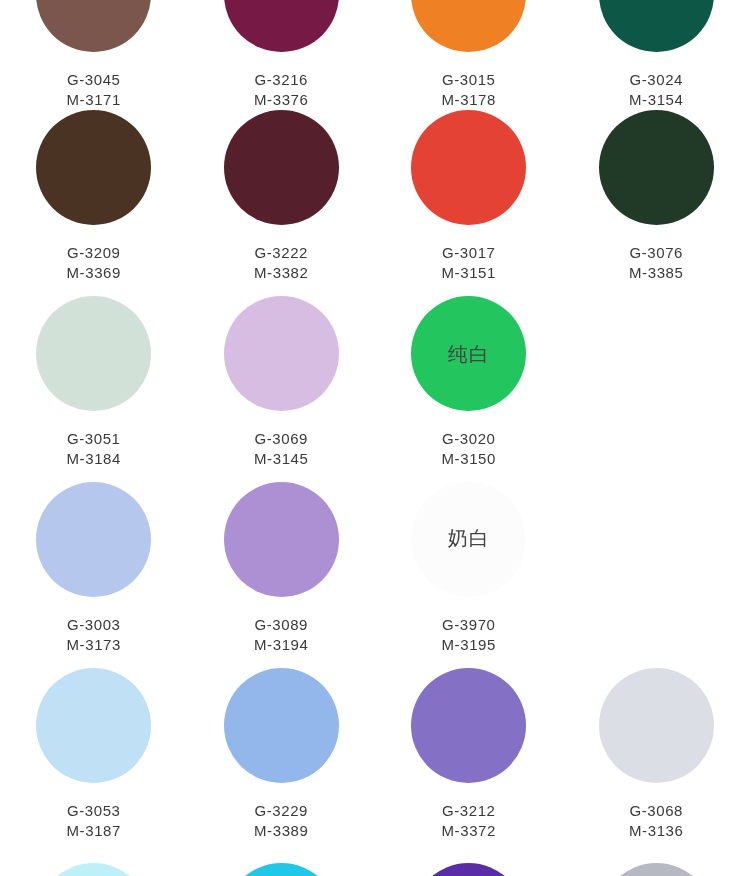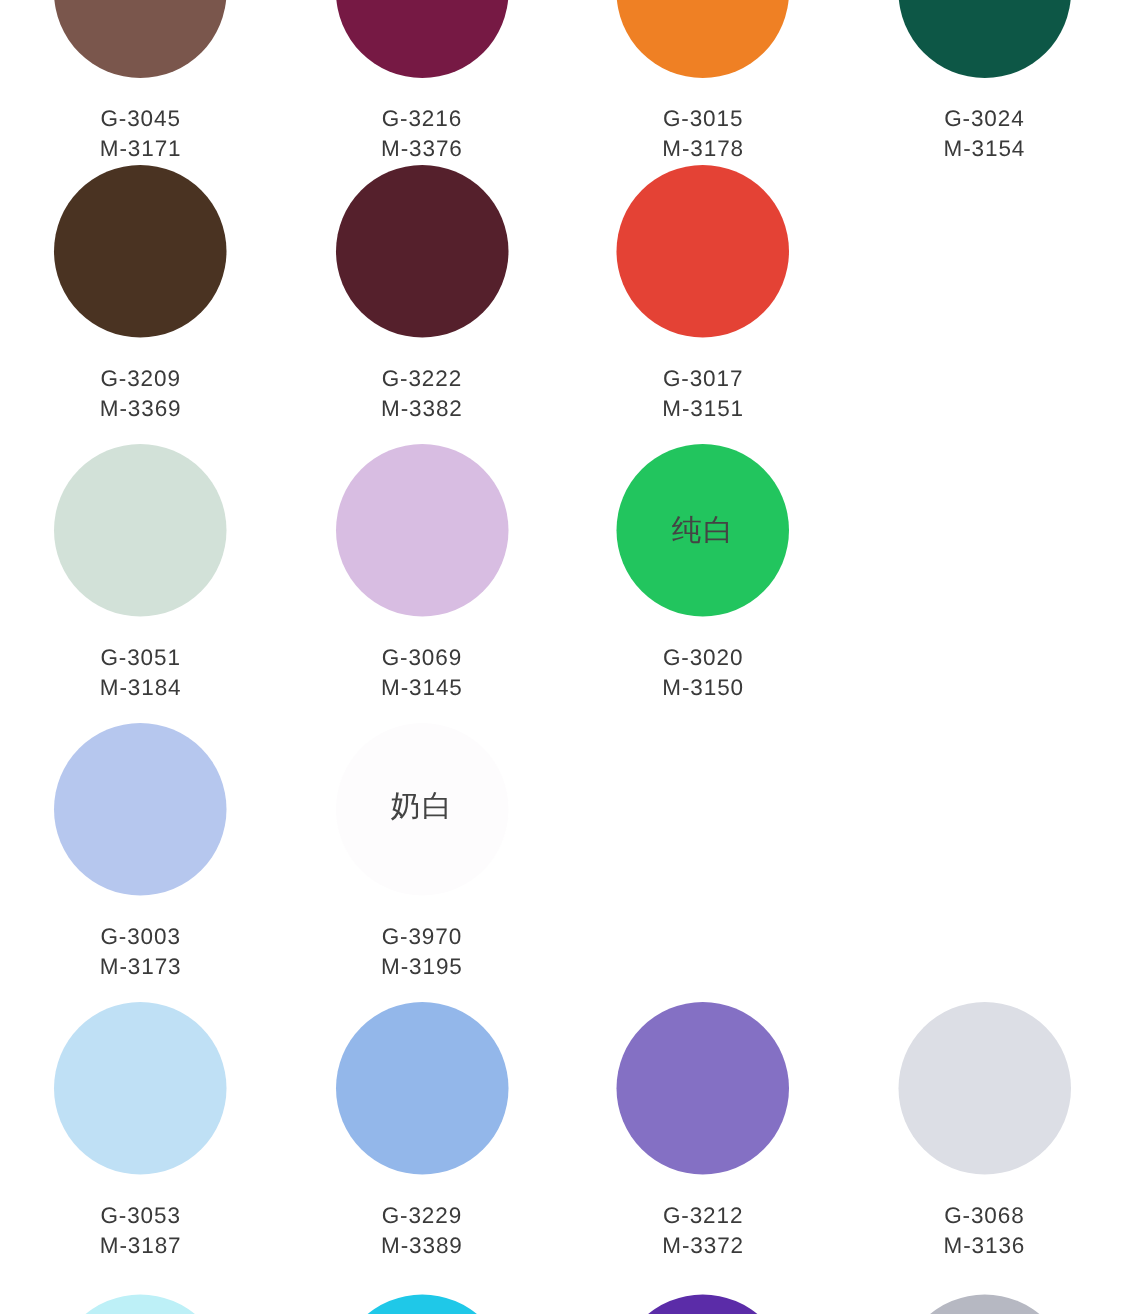--- a/index.html
+++ b/index.html
@@ -172,20 +172,29 @@
       </div>
       <div class="swatch-cell">
         <div class="swatch-disc-wrap">
           <div class="swatch-disc" style="background: rgb(228, 66, 53);"></div>
         </div>
         <div class="swatch-labels">
           <div class="swatch-code">G-3017</div>
           <div class="swatch-code">M-3151</div>
         </div>
       </div>
+      <div class="swatch-cell">
+        <div class="swatch-disc-wrap">
+          <div class="swatch-disc" style="background: rgb(33, 58, 40);"></div>
+        </div>
+        <div class="swatch-labels">
+          <div class="swatch-code">G-3076</div>
+          <div class="swatch-code">M-3385</div>
+        </div>
+      </div>
     </div>
     <div class="swatch-row">
       <div class="swatch-cell">
         <div class="swatch-disc-wrap">
           <div class="swatch-disc" style="background: rgb(210, 225, 216);"></div>
         </div>
         <div class="swatch-labels">
           <div class="swatch-code">G-3051</div>
           <div class="swatch-code">M-3184</div>
         </div>
@@ -216,20 +225,29 @@
         <div class="swatch-disc-wrap">
           <div class="swatch-disc" style="background: rgb(182, 199, 238);"></div>
         </div>
         <div class="swatch-labels">
           <div class="swatch-code">G-3003</div>
           <div class="swatch-code">M-3173</div>
         </div>
       </div>
       <div class="swatch-cell">
         <div class="swatch-disc-wrap">
+          <div class="swatch-disc" style="background: rgb(173, 144, 211);"></div>
+        </div>
+        <div class="swatch-labels">
+          <div class="swatch-code">G-3089</div>
+          <div class="swatch-code">M-3194</div>
+        </div>
+      </div>
+      <div class="swatch-cell">
+        <div class="swatch-disc-wrap">
           <div class="swatch-disc" style="background: rgb(253, 252, 253); font-family: Liberation Mono, monospace;">
             <span class="swatch-disc-name">奶白</span>
           </div>
         </div>
         <div class="swatch-labels">
           <div class="swatch-code">G-3970</div>
           <div class="swatch-code">M-3195</div>
         </div>
       </div>
     </div>

